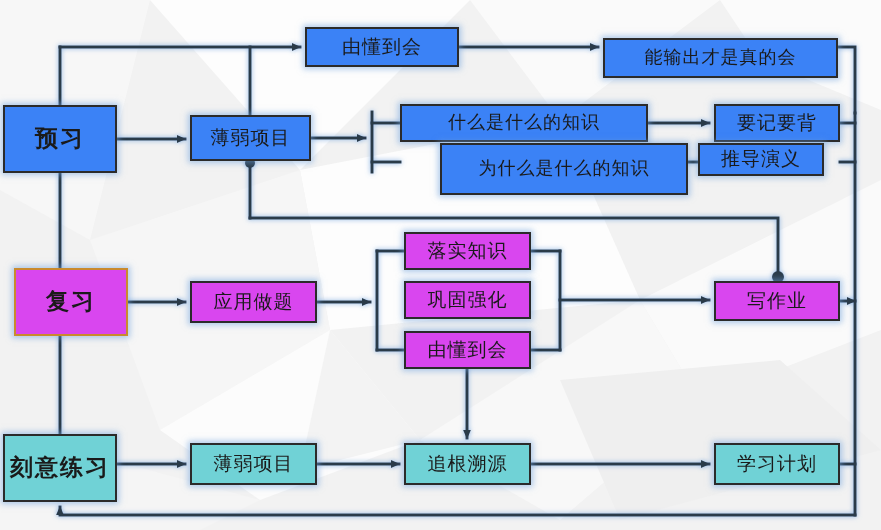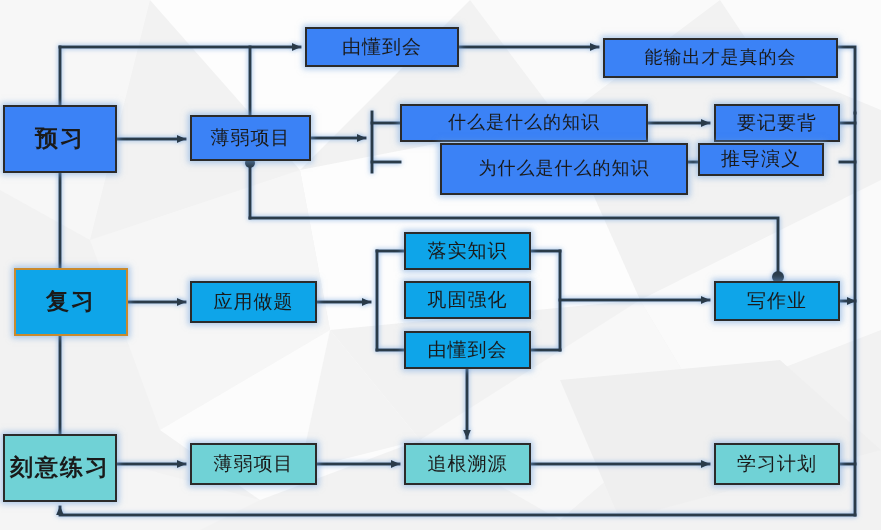--- a/index.html
+++ b/index.html
@@ -17,21 +17,21 @@
     border:2px solid #2b2b2b;
     display:flex;align-items:center;justify-content:center;
     color:#1a1a1a;
     text-align:center;
     line-height:1.1;
     box-shadow:0 0 6px 2px rgba(110,160,220,0.55);
     z-index:5;
     white-space:nowrap;
   }
   .red{background:#3b82f6;}
-  .yellow{background:#0ea5e9;}
+  .yellow{background:#d946ef;}
   .cyan{background:#70d2d6;}
   .stage-node{font-weight:bold;font-size:23px;letter-spacing:2px;}
   .stage-node.red{border-color:#2b2b2b;}
   .stage-node.yellow{border:2px solid #c98a2e;}
   .stage-node.cyan{border:2px solid #2b2b2b;}
   .leaf{font-size:19px;letter-spacing:1px;}
   .leaf.small{font-size:18px;}
 </style>
 </head>
 <body>

